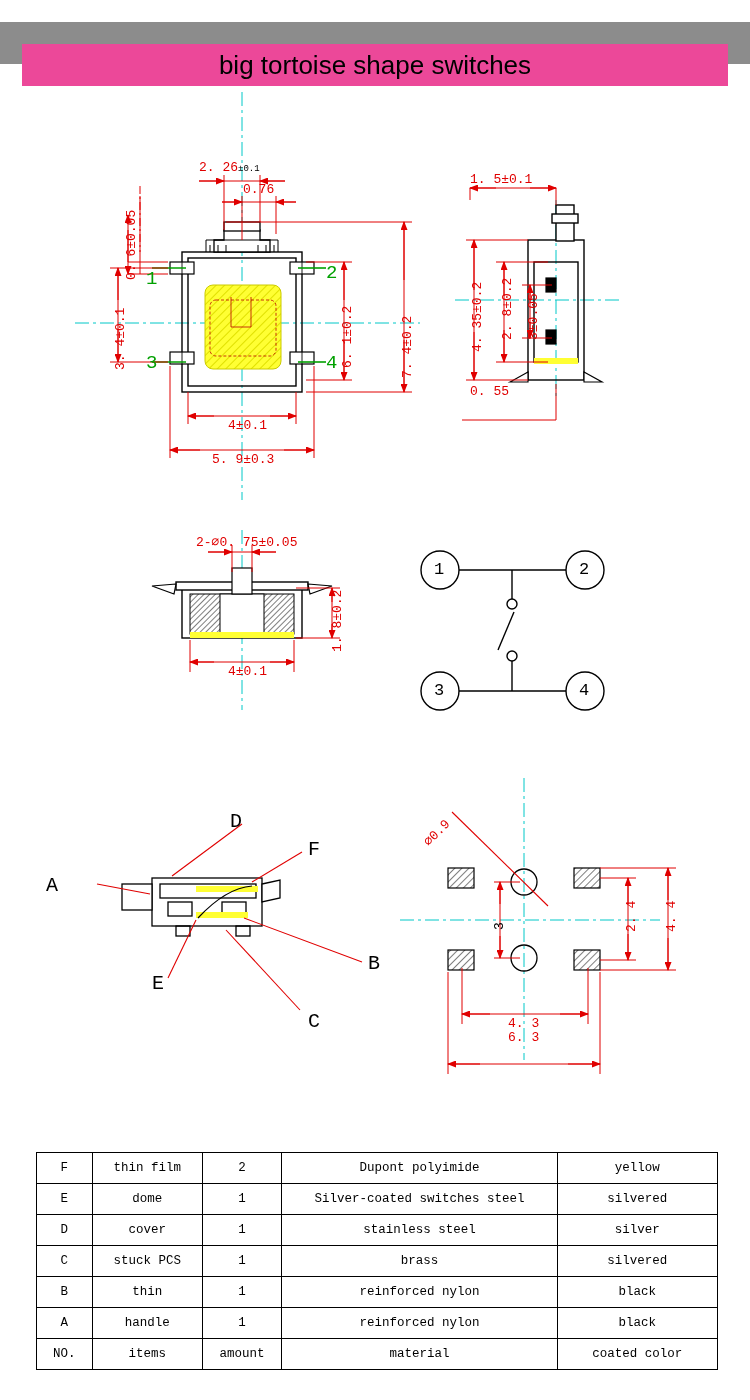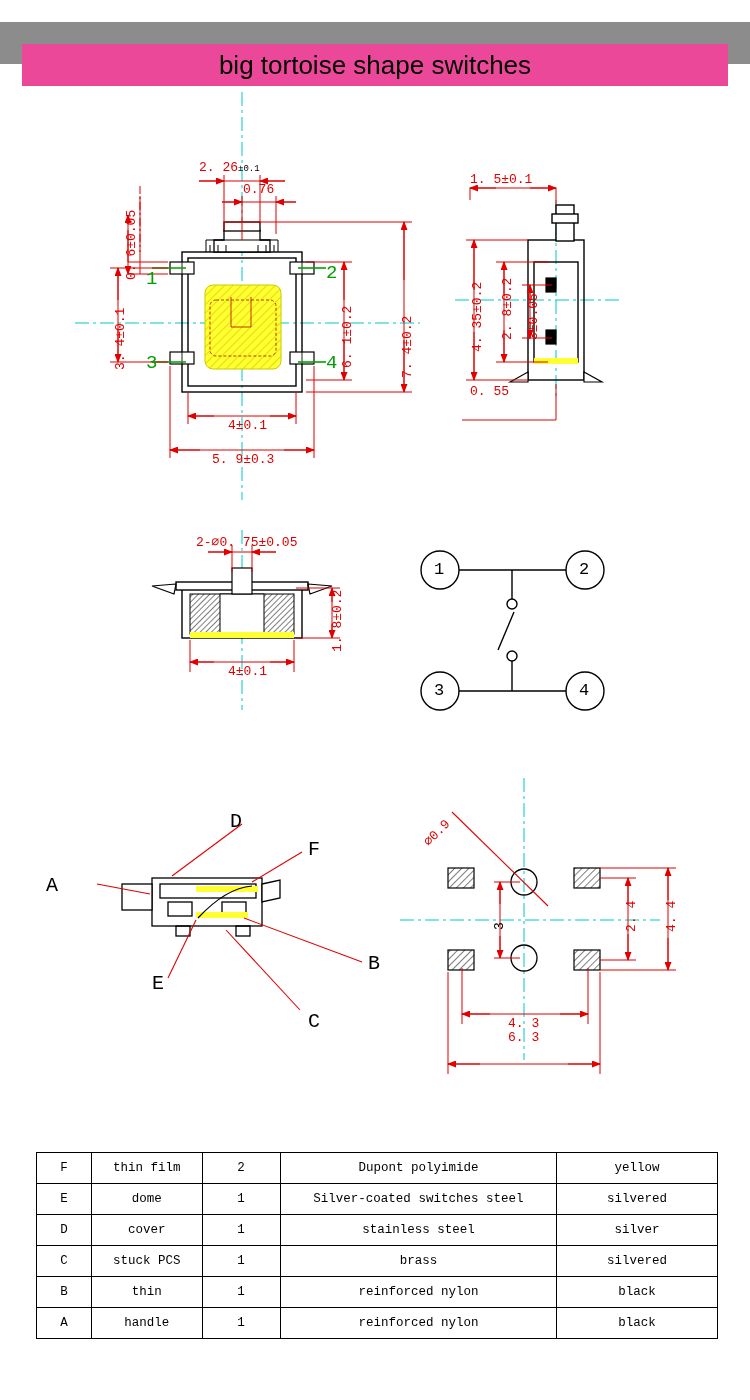--- a/index.html
+++ b/index.html
@@ -481,14 +481,21 @@
       <td class="c4">reinforced nylon</td>
       <td class="c5">black</td>
     </tr>
     <tr>
       <td class="c1">A</td>
       <td class="c2">handle</td>
       <td class="c3">1</td>
       <td class="c4">reinforced nylon</td>
       <td class="c5">black</td>
     </tr>
+    <tr>
+      <td class="c1">NO.</td>
+      <td class="c2">items</td>
+      <td class="c3">amount</td>
+      <td class="c4">material</td>
+      <td class="c5">coated color</td>
+    </tr>
   </tbody>
 </table>
 
 </body></html>

